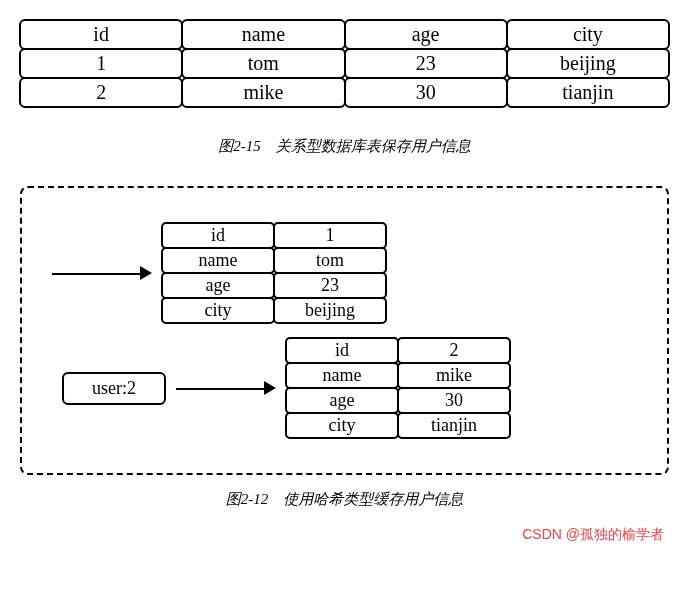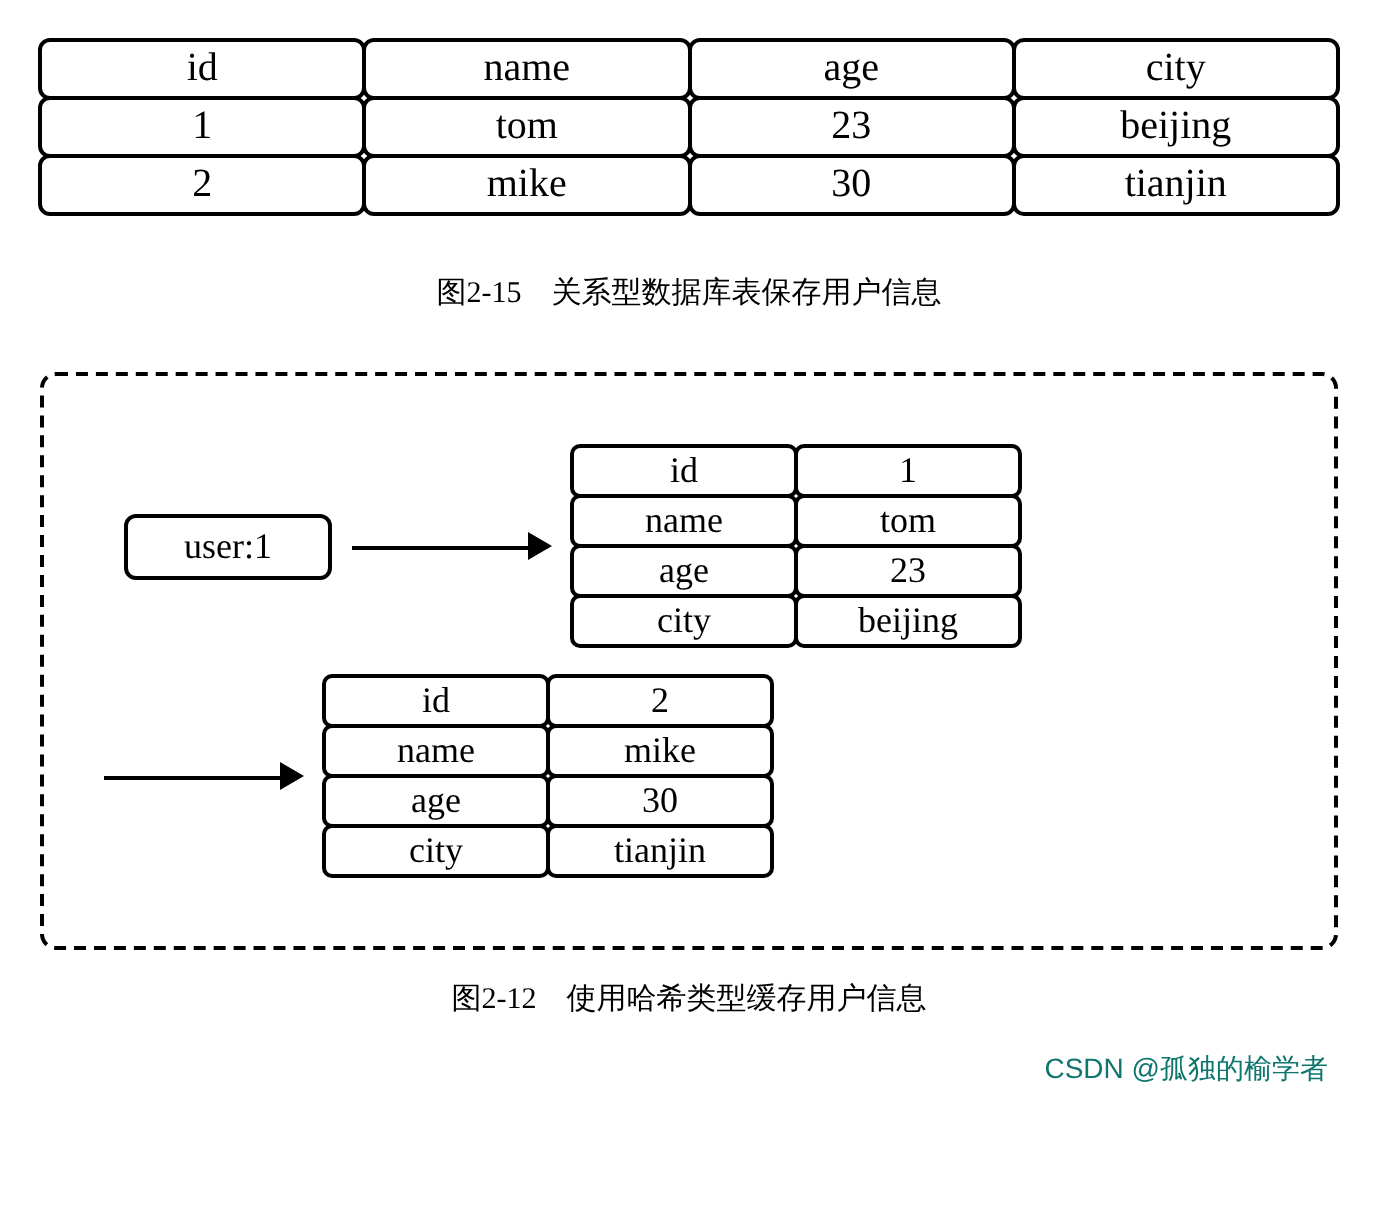--- a/index.html
+++ b/index.html
@@ -27,20 +27,21 @@
       text-align: center;
       padding: 2px 0;
       font-size: 20px;
       margin: -1px;
     }
     .caption {
       text-align: center;
       font-size: 15px;
       margin: 10px 0 30px 0;
       font-family: "SimSun", serif;
+      font-style: italic;
     }
     .hash-box {
       border: 2.5px dashed #000;
       border-radius: 8px;
       padding: 20px 30px 20px 20px;
       margin-bottom: 15px;
       position: relative;
     }
     .hash-entry {
       display: flex;
@@ -93,21 +94,21 @@
       width: 110px;
       text-align: center;
       padding: 1px 0;
       font-size: 18px;
       margin: -1px;
     }
     .watermark {
       position: absolute;
       bottom: 15px;
       right: 25px;
-      color: #0f766e;
+      color: #ef4444;
       font-size: 14px;
       font-family: sans-serif;
     }
   </style>
 </head>
 <body>
 
 <div class="top-table">
   <div class="top-row">
     <div class="top-cell">id</div>
@@ -126,21 +127,20 @@
     <div class="top-cell">mike</div>
     <div class="top-cell">30</div>
     <div class="top-cell">tianjin</div>
   </div>
 </div>
 
 <div class="caption">图2-15　关系型数据库表保存用户信息</div>
 
 <div class="hash-box">
   <div class="hash-entry">
-    <div class="key-box">user:1</div>
     <div class="arrow"></div>
     <div class="hash-table">
       <div class="hash-row">
         <div class="hash-cell">id</div>
         <div class="hash-cell">1</div>
       </div>
       <div class="hash-row">
         <div class="hash-cell">name</div>
         <div class="hash-cell">tom</div>
       </div>
@@ -149,20 +149,21 @@
         <div class="hash-cell">23</div>
       </div>
       <div class="hash-row">
         <div class="hash-cell">city</div>
         <div class="hash-cell">beijing</div>
       </div>
     </div>
   </div>
 
   <div class="hash-entry">
+    <div class="key-box">user:2</div>
     <div class="arrow"></div>
     <div class="hash-table">
       <div class="hash-row">
         <div class="hash-cell">id</div>
         <div class="hash-cell">2</div>
       </div>
       <div class="hash-row">
         <div class="hash-cell">name</div>
         <div class="hash-cell">mike</div>
       </div>

